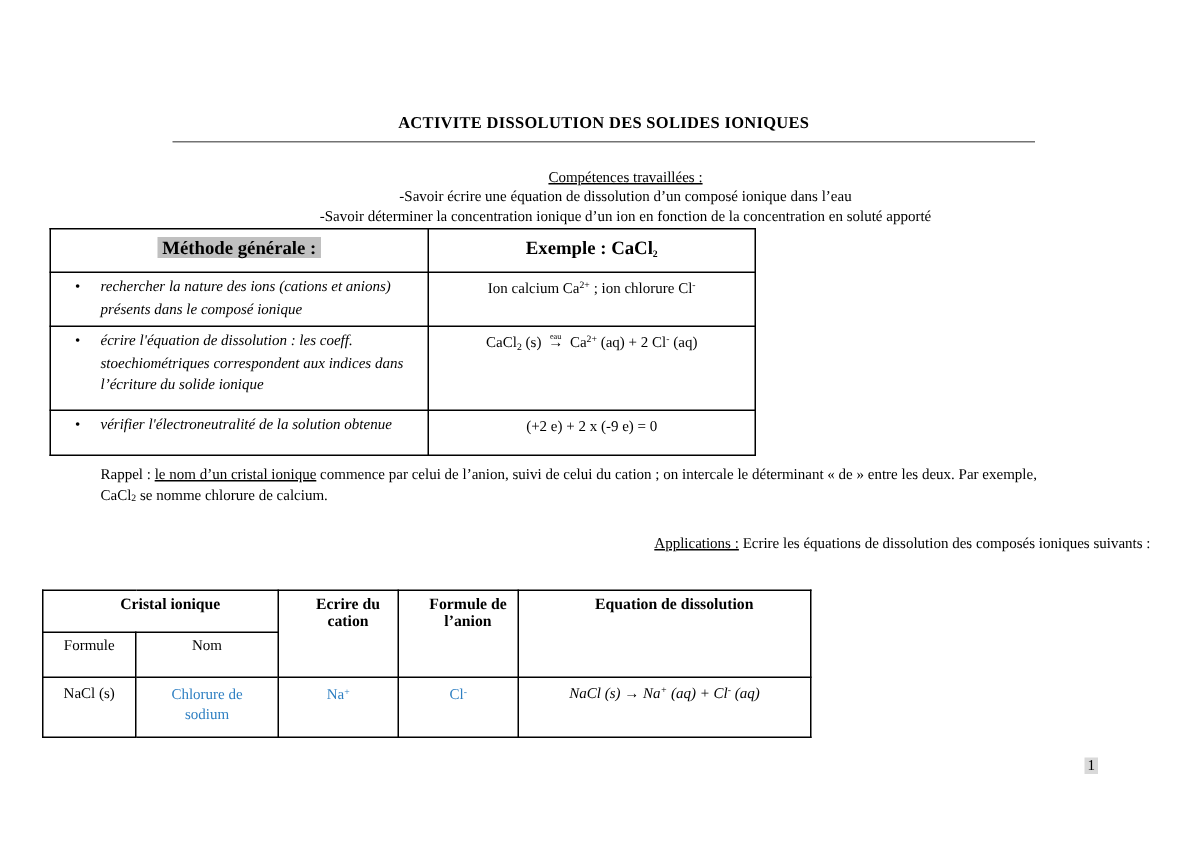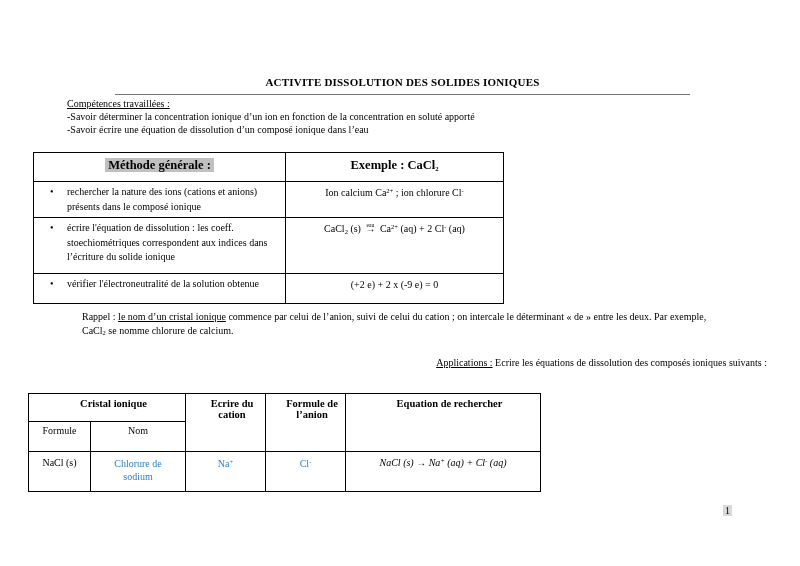--- a/index.html
+++ b/index.html
@@ -14,52 +14,52 @@
   #title-wrap{
     left:115px;top:72px;width:575px;
     border-bottom:1px solid #737373;padding-bottom:4px;
     text-align:center;
   }
   #title-wrap .title{
     font-weight:bold;font-size:11px;letter-spacing:0.2px;
   }
 
   
-  #competences{left:67px;top:97px;font-size:10px;line-height:13px;width:700px;}
+  #competences{left:67px;top:112px;font-size:10px;line-height:13px;width:700px;text-align:center;}
   #competences .heading{text-decoration:underline;}
 
   
   table{border-collapse:collapse;position:absolute;table-layout:fixed;}
   td{border:1.5px solid #000;vertical-align:top;padding:3px 5px;font-size:10px;}
 
   
   #method-table{left:33px;top:152px;width:470px;}
   #method-table td.head{
     font-size:12.5px;font-weight:bold;text-align:center;padding-top:5px;
   }
   .hl{background:#C0C0C0;padding:0 3px;}
   .bullet-row{display:flex;align-items:flex-start;}
   .bullet{flex:none;margin-left:11px;width:17px;text-align:left;line-height:14.5px;}
-  .btext{white-space:pre-line;line-height:14.5px;}
+  .btext{white-space:pre-line;line-height:14.5px;font-style:italic;}
   td.example{text-align:center;line-height:14px;padding-top:4px;}
 
   
   sub,sup{font-size:6.5px;line-height:0;position:relative;vertical-align:baseline;}
   sup{top:-3.5px;}
   sub{top:1.5px;}
   .overarrow{position:relative;display:inline-block;padding:0 2px;font-style:normal;}
   .overarrow .over-label{
     position:absolute;top:-4.5px;left:50%;transform:translateX(-50%);
     font-size:5.5px;letter-spacing:0;
   }
   .arrowb{font-weight:bold;font-style:normal;}
   .u{text-decoration:underline;}
 
   
-  #rappel{left:82px;top:310px;width:712px;font-size:10px;line-height:13.5px;}
+  #rappel{left:67px;top:310px;width:712px;font-size:10px;line-height:13.5px;}
   #applications{left:67px;top:357px;font-size:10px;width:700px;text-align:right;}
 
   
   #apps-table{left:28px;top:393px;width:512px;}
   #apps-table td{text-align:center;}
   #apps-table td.head{font-weight:bold;font-size:10.5px;padding-top:4px;padding-left:18px;}
   .pre{white-space:pre-line;}
   .blue-italic{color:#2E7FC2;line-height:13px;}
   .eq-italic{font-style:italic;padding-top:5px;}
 
@@ -71,22 +71,22 @@
 </style>
 </head>
 <body>
 
 <div class="abs" id="title-wrap">
   <span class="title">ACTIVITE DISSOLUTION DES SOLIDES IONIQUES</span>
 </div>
 
 <div class="abs" id="competences">
   <div class="heading">Compétences travaillées :</div>
+  <div>-Savoir écrire une équation de dissolution d’un composé ionique dans l’eau</div>
   <div>-Savoir déterminer la concentration ionique d’un ion en fonction de la concentration en soluté apporté</div>
-  <div>-Savoir écrire une équation de dissolution d’un composé ionique dans l’eau</div>
 </div>
 
 <table id="method-table">
   <colgroup>
       <col style="width:252px">
       <col style="width:218px">
     </colgroup>
   <tbody>
       <tr style="height:29px">
     <td class="head">
@@ -139,21 +139,21 @@
     <col style="width:80px">
       <col style="width:195px">
   </colgroup>
   <tbody>
       <tr style="height:28px">
     <td class="head" colspan="2">Cristal ionique</td>
     <td class="head pre" rowspan="2">Ecrire du
 cation</td>
     <td class="head pre" rowspan="2">Formule de
 l’anion</td>
-    <td class="head" rowspan="2">Equation de rechercher</td>
+    <td class="head" rowspan="2">Equation de dissolution</td>
   </tr>
   <tr style="height:30px">
     <td>Formule</td>
     <td>Nom</td>
   </tr>
   <tr style="height:40px">
     <td style="padding-top:5px">NaCl (s)</td>
     <td class="blue-italic pre" style="padding-top:5px">Chlorure de
 sodium</td>
     <td class="blue-italic" style="padding-top:5px">Na<sup>+</sup></td>

